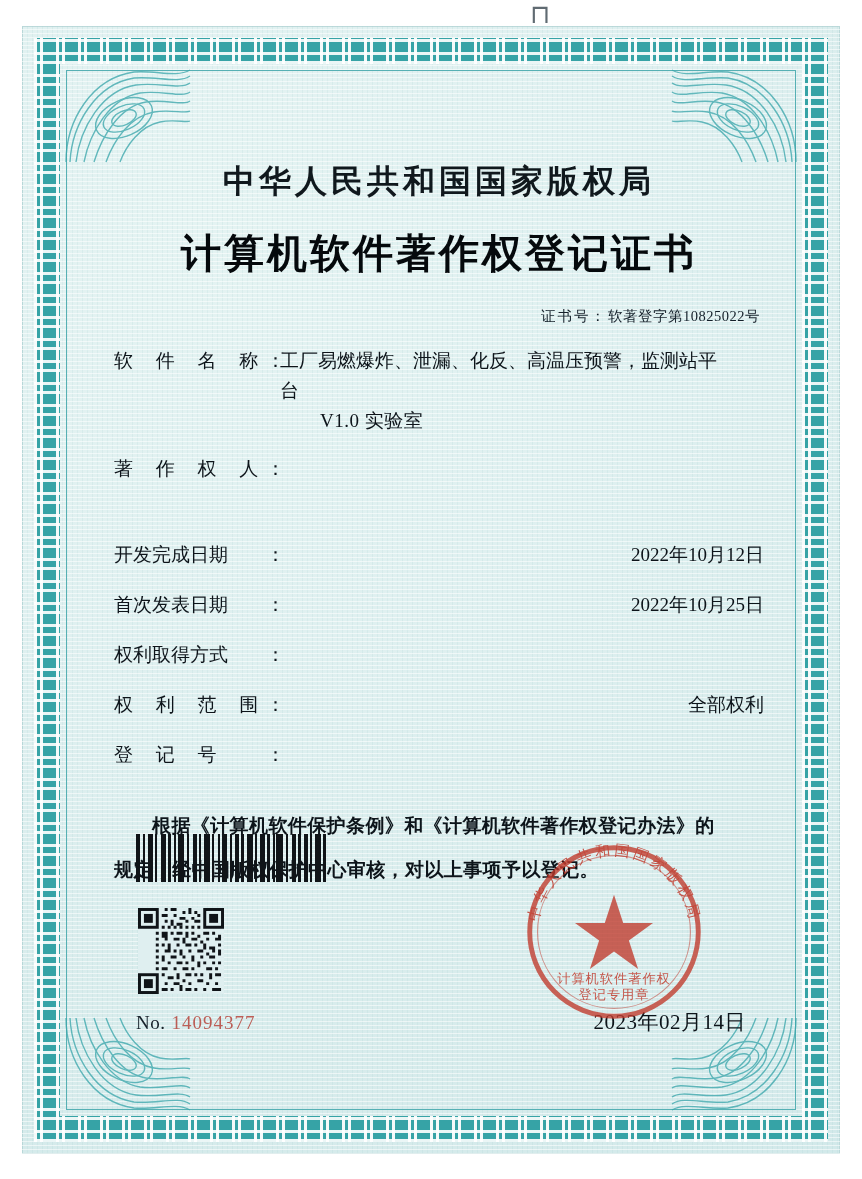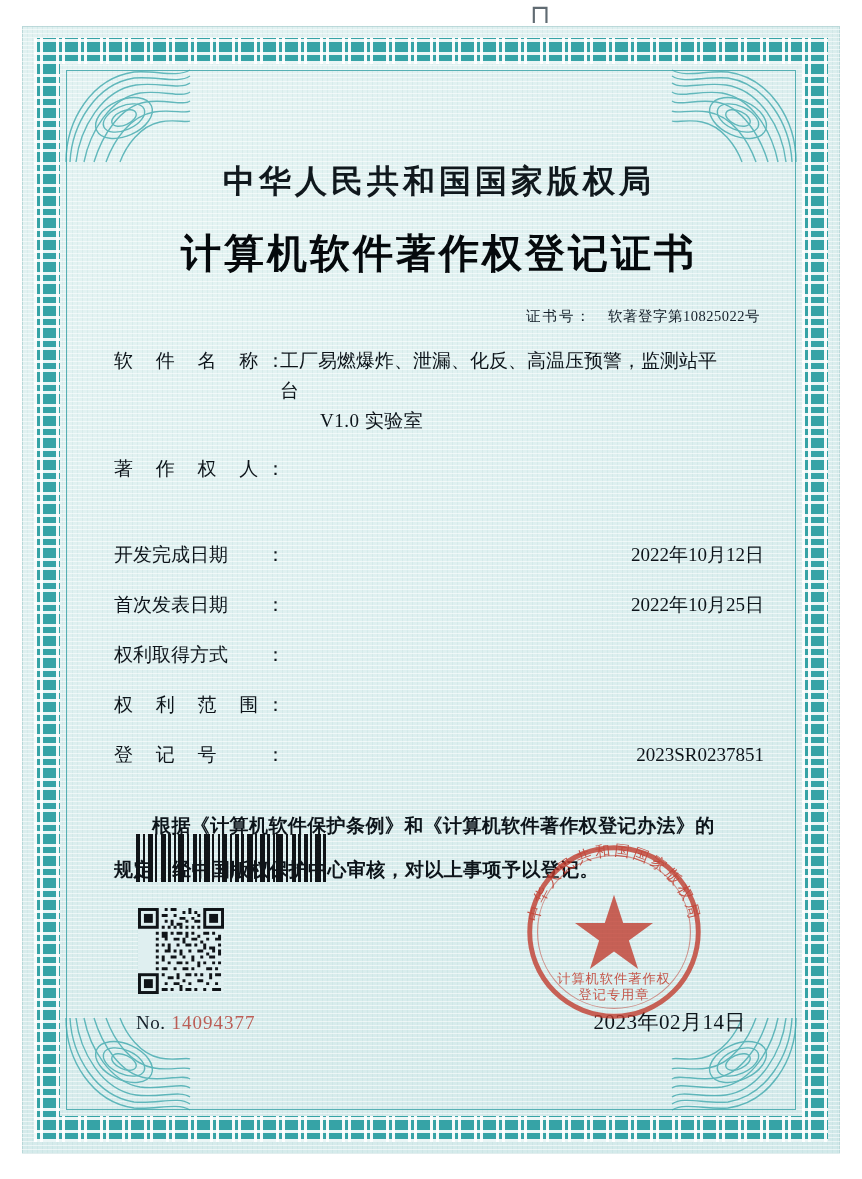--- a/index.html
+++ b/index.html
@@ -128,21 +128,21 @@
 
   .cert-no {
     text-align: right;
     font-size: 14.5px;
     color: #14202a;
     margin-top: 26px;
     padding-right: 4px;
     letter-spacing: .5px;
   }
   .cert-no .lbl { letter-spacing: 2px; }
-  .cert-no .val { margin-left: 16px; }
+  .cert-no .val { margin-left: 1px; }
 
   
   .fields { margin-top: 20px; }
   .row {
     display: flex;
     align-items: flex-start;
     margin-bottom: 4px;
     font-family: Liberation Serif, serif;
   }
   .row .label {
@@ -360,27 +360,27 @@
 
         <div class="row date">
           <div class="label">权利取得方式</div>
           <div class="colon">：</div>
         </div>
         <div class="gap-md"></div>
 
         <div class="row date">
           <div class="label spaced">权 利 范 围</div>
           <div class="colon">：</div>
+          <div class="value">全部权利</div>
         </div>
         <div class="gap-md"></div>
 
         <div class="row date">
           <div class="label spaced">登 记 号</div>
           <div class="colon">：</div>
-          <div class="value">2023SR0237851</div>
         </div>
 
       </div>
 
       <div class="para">
         <span>根据《计算机软件保护条例》和《计算机软件著作权登记办法》的</span>
       </div>
       <div class="para" style="margin-top:0; text-indent:0;">
         <span>规定，经中国版权保护中心审核，对以上事项予以登记。</span>
       </div>

